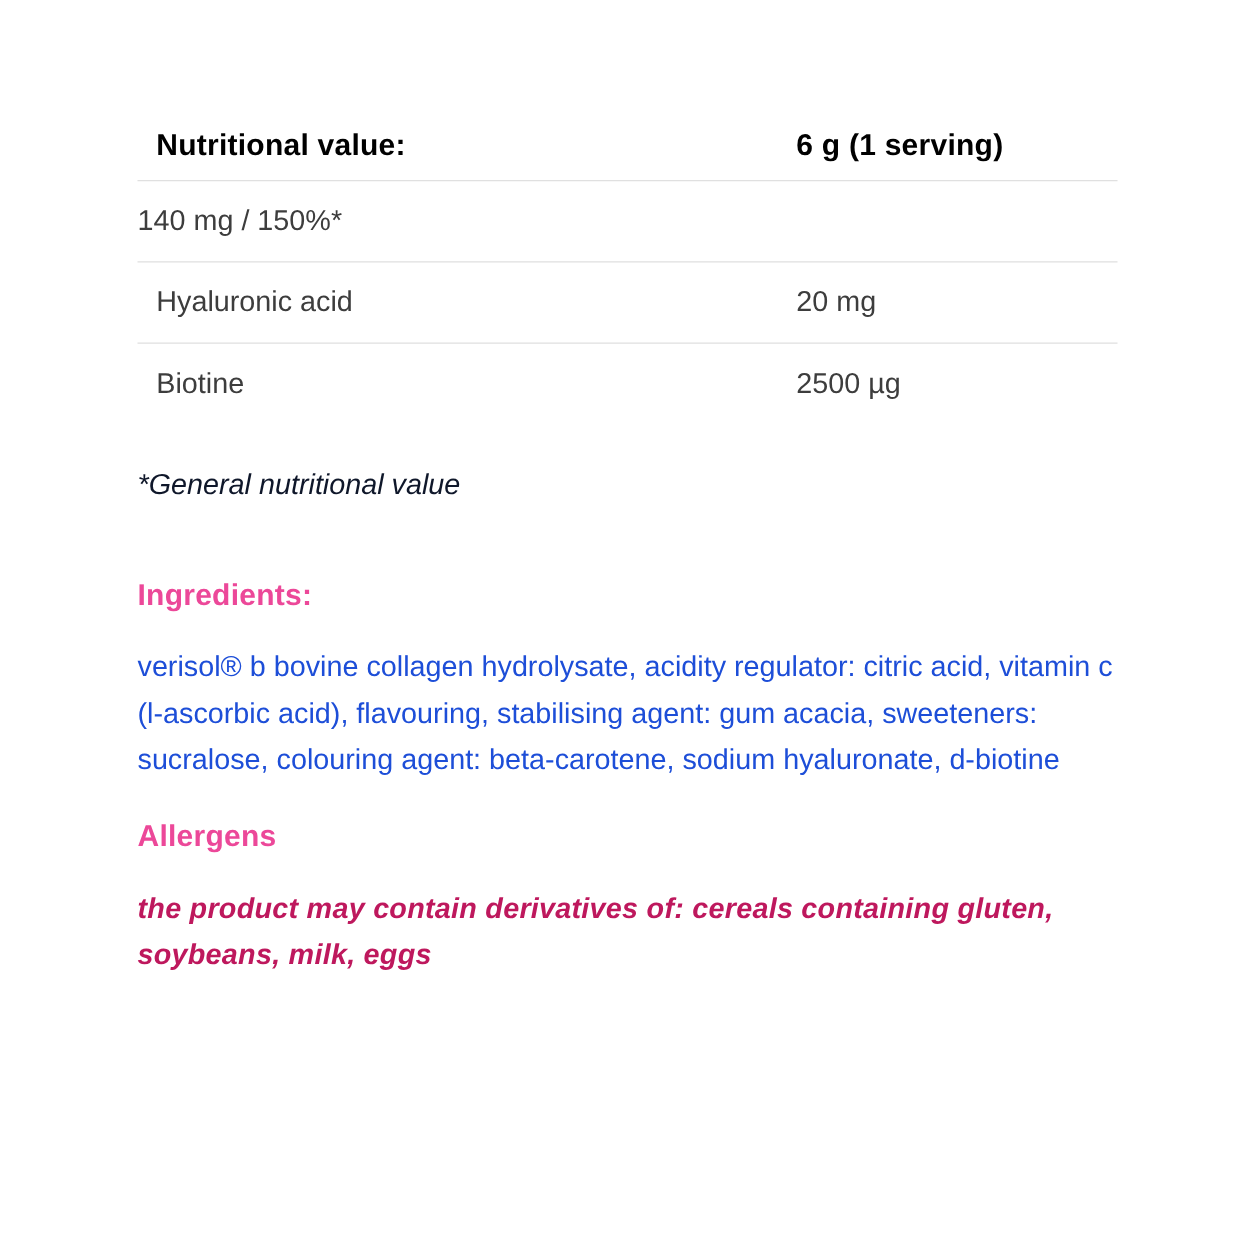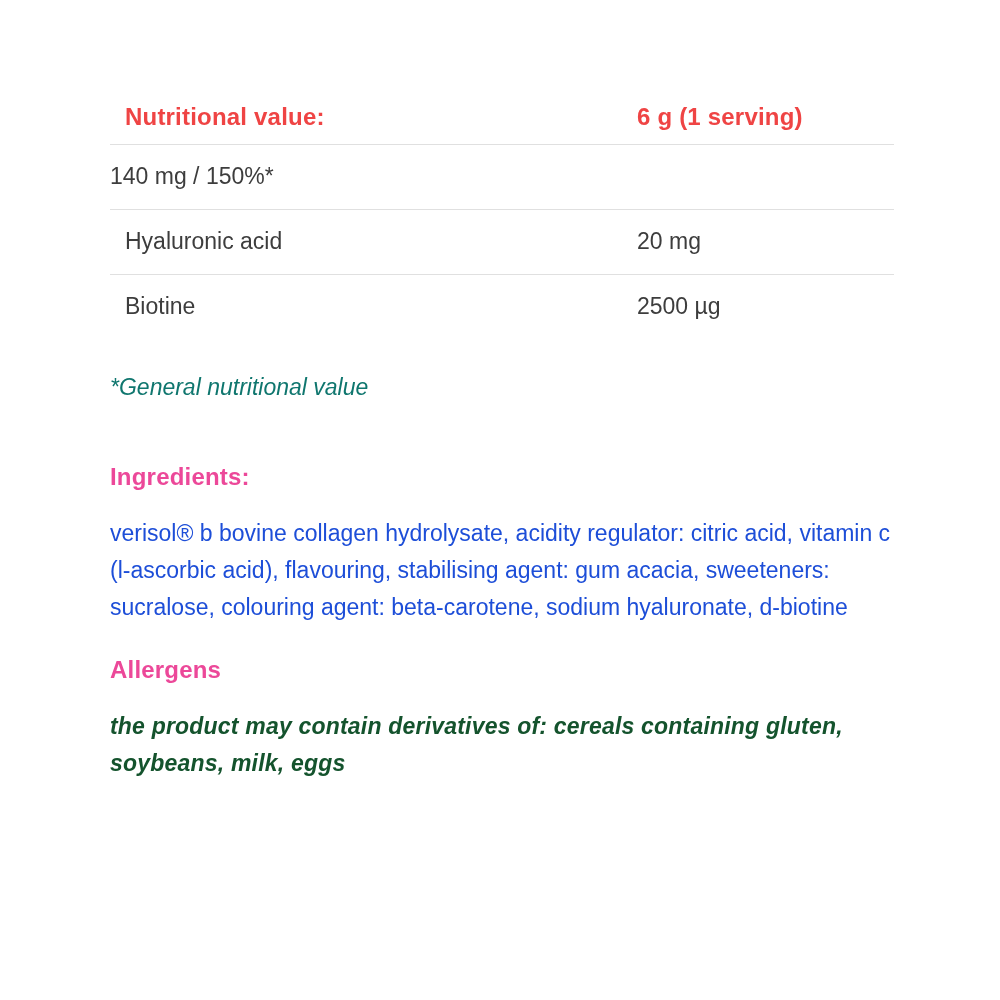--- a/index.html
+++ b/index.html
@@ -26,40 +26,40 @@
   }
   .trow .cell-label { padding-left: 15px; }
   .thead {
     padding: 12px 0 13px 0;
     border-bottom: 1px solid #e0e0e0;
   }
   .thead .cell-label, .thead .cell-value {
     font-weight: bold;
     font-size: 24px;
     line-height: 29px;
-    color: #ef4444;
+    color: #000000;
     letter-spacing: 0.2px;
   }
   .tbody-row {
     padding: 17px 0 18px 0;
     border-bottom: 1px solid #e0e0e0;
   }
   .tbody-row:last-child { border-bottom: none; }
   .tbody-row .cell-label, .tbody-row .cell-value {
     font-size: 23px;
     line-height: 29px;
     color: #3d3d3d;
   }
   
   .footnote {
     margin-top: 34px;
     font-size: 23px;
     line-height: 29px;
     font-style: italic;
-    color: #0f766e;
+    color: #0f172a;
   }
   
   .section-heading {
     font-size: 24px;
     line-height: 29px;
     font-weight: bold;
     color: #ec4899;
     letter-spacing: 0.2px;
   }
   .ingredients-heading { margin-top: 60px; }
@@ -69,21 +69,21 @@
     line-height: 37px;
     color: #1d4ed8;
   }
   .allergens-heading { margin-top: 29px; }
   .allergens-text {
     margin-top: 24px;
     font-size: 23px;
     line-height: 37px;
     font-weight: bold;
     font-style: italic;
-    color: #14532d;
+    color: #be185d;
     letter-spacing: 0.2px;
   }
 </style>
 </head>
 <body>
 
 <div class="content">
 
   <div class="ntable">
 

